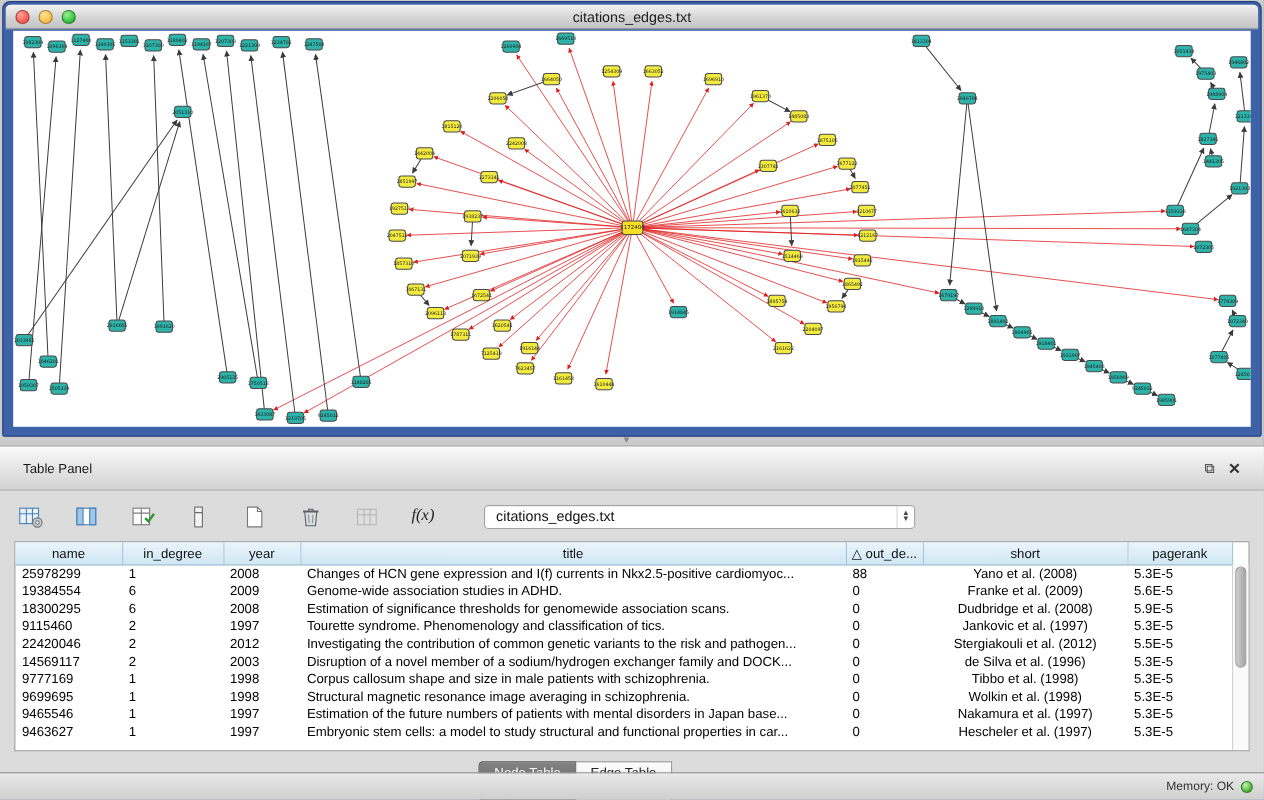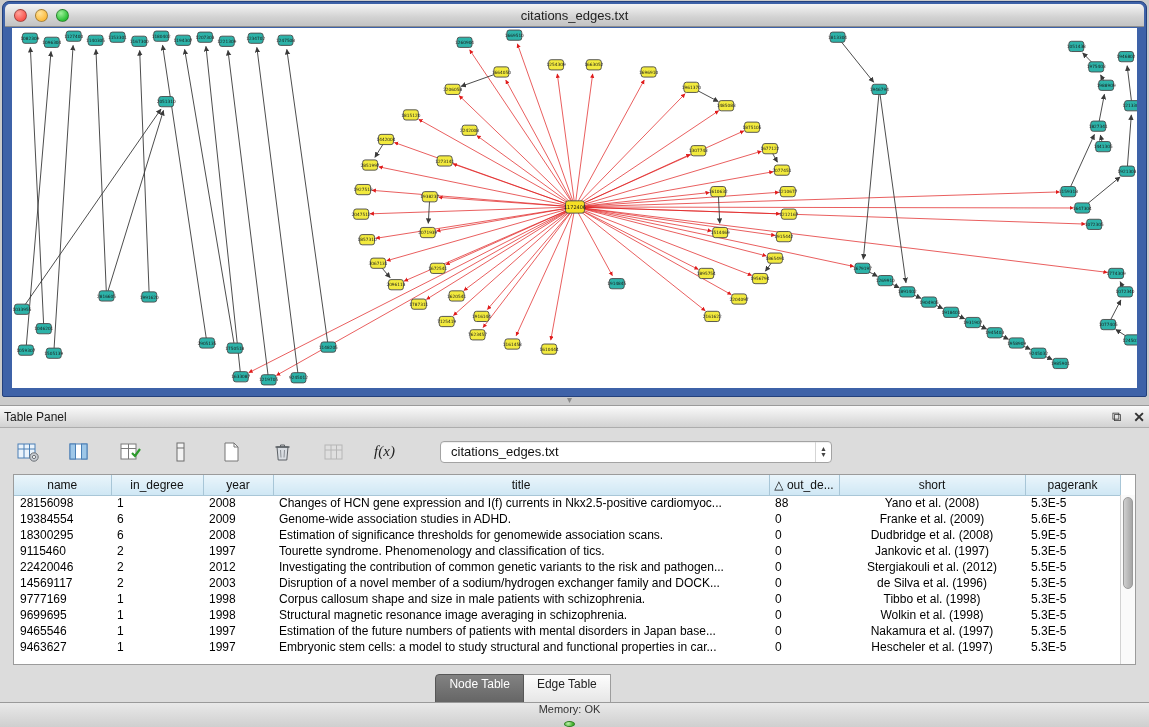--- a/index.html
+++ b/index.html
@@ -35,22 +35,22 @@
 
   
   .notch { position:absolute; top:394px; left:567px; color:#8a8a8a; font-size:10px; }
 
   
   #table-panel {
     position:absolute; top:405px; left:0; width:1149px; height:297px;
     background:#dcdcdc; border-top:1px solid #9a9a9a;
   }
   .panel-header {
-    height:22px; background:linear-gradient(#fafafa,#d2d2d2);
-    border-bottom:1px solid #adadad; display:flex; align-items:center; padding:0 4px;
+    height:40px; background:linear-gradient(#fafafa,#d2d2d2);
+    border-bottom:1px solid #adadad; display:flex; align-items:center; padding:0 21px;
   }
   .panel-title { font-size:12px; color:#1a1a1a; }
   .panel-header-icons { margin-left:auto; display:flex; gap:12px; align-items:center; }
   .ph-icon { font-size:13px; color:#333; cursor:default; line-height:1; }
   .ph-icon.x { font-weight:bold; font-size:14px; }
 
   .toolbar { display:flex; align-items:center; padding:11px 14px 5px; gap:24px; }
   .tbicon { width:27px; height:25px; display:flex; align-items:center; justify-content:center; }
   .fx { font-family:"Liberation Serif", serif; font-style:italic; font-size:15px; color:#222; }
 
@@ -100,21 +100,21 @@
   .tab:first-child { border-left:1px solid #9d9d9d; border-radius:4px 0 0 4px; }
   .tab:last-child  { border-radius:0 4px 4px 0;margin-top:36px; }
   .tab.active { background:linear-gradient(#828282,#5e5e5e); color:#fff; border-color:#565656; }
 
   
   #status-bar {
     position:absolute; left:0; bottom:0; width:1149px; height:25px;
     background:linear-gradient(#e9e9e9,#cf cfcf);
     background:linear-gradient(#e9e9e9,#cfcfcf);
     border-top:1px solid #9a9a9a; display:flex; align-items:center;
-    justify-content:flex-end; padding-right:10px; font-size:11px; color:#333; gap:6px;flex-direction:column;
+    justify-content:flex-end; padding-right:10px; font-size:11px; color:#333; gap:6px;
   }
   .mem-dot {
     width:11px; height:11px; border-radius:50%;
     background:radial-gradient(circle at 35% 30%, #c4f3b2, #3fae2a 75%);
     border:1px solid #2c7d1e;
   }
 </style>
 </head>
 <body>
 
@@ -722,21 +722,21 @@
             <th class="c1">in_degree</th>
             <th class="c2">year</th>
             <th class="c3">title</th>
             <th class="c4">△ out_de...</th>
             <th class="c5">short</th>
             <th class="c6">pagerank</th>
           </tr>
         </thead>
       <tbody id="table-body">
           <tr>
-            <td class="c0">28156098</td>
+            <td class="c0">25978299</td>
             <td class="c1">1</td>
             <td class="c2">2008</td>
             <td class="c3">Changes of HCN gene expression and I(f) currents in Nkx2.5-positive cardiomyoc...</td>
             <td class="c4">88</td>
             <td class="c5">Yano et al. (2008)</td>
             <td class="c6">5.3E-5</td>
           </tr>
           <tr>
             <td class="c0">19384554</td>
             <td class="c1">6</td>

